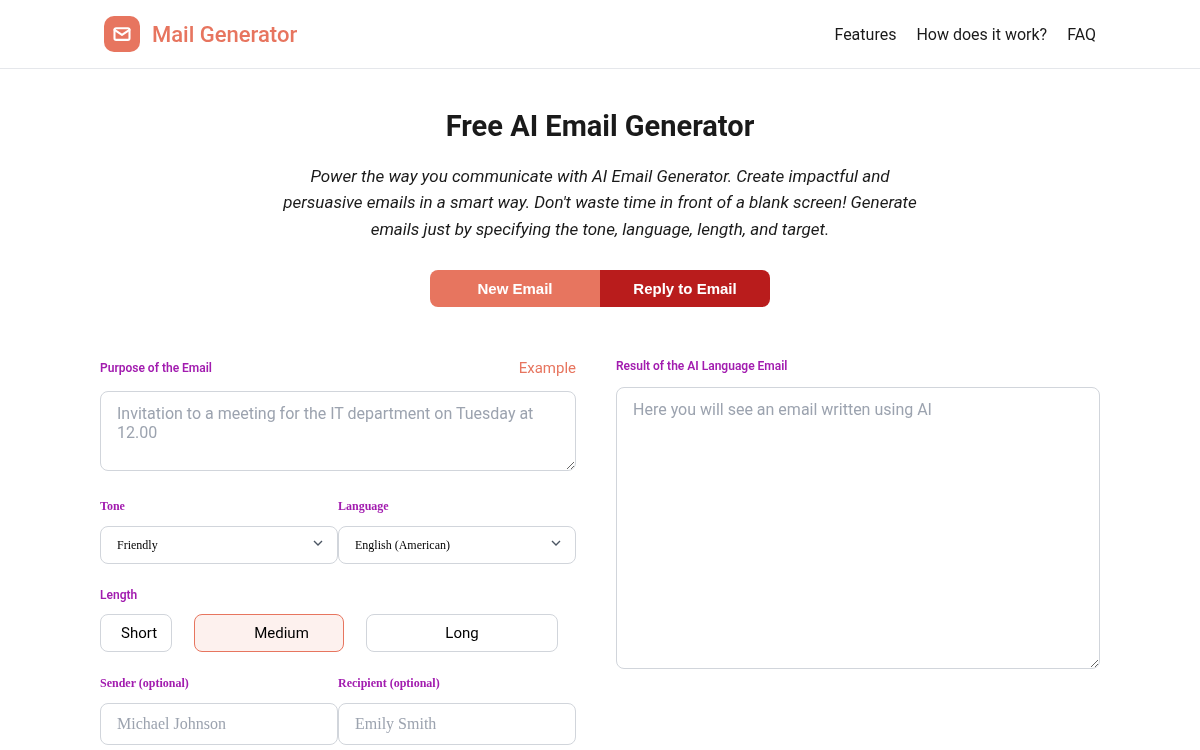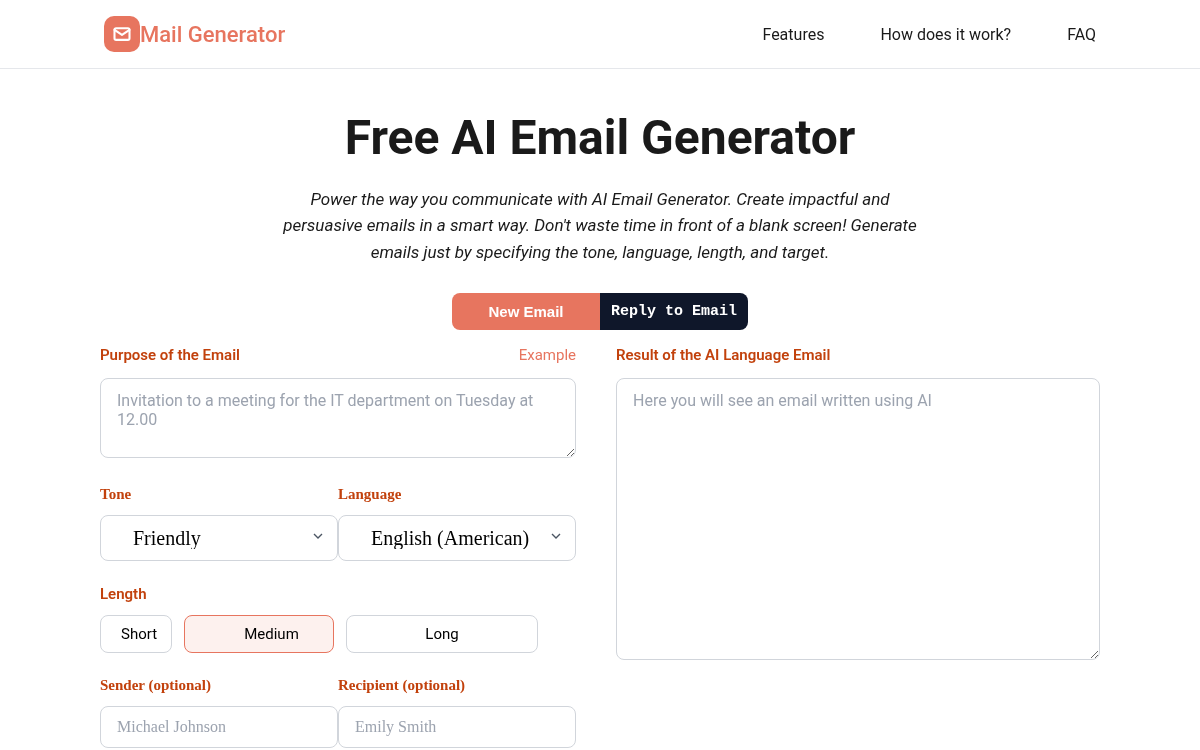--- a/index.html
+++ b/index.html
@@ -1,48 +1,48 @@
 <!DOCTYPE html>
 <html><head>
 <meta charset="utf-8">
 <style>
 * { margin: 0; padding: 0; box-sizing: border-box; }
 body { font-family: -apple-system, BlinkMacSystemFont, "Segoe UI", Roboto, Helvetica, Arial, sans-serif; background: #fff; color: #1a1a1a; }
 .header { display: flex; align-items: center; justify-content: space-between; padding: 16px 104px; border-bottom: 1px solid #e5e7eb; background: #fff; }
-.brand { display: flex; align-items: center; gap: 0; justify-content: center; }
+.brand { display: flex; align-items: center; gap: 12px; justify-content: center; }
 .logo-icon { width: 36px; height: 36px; border-radius: 10px; background: #e7755f; display: flex; align-items: center; justify-content: center; color: #fff; }
 .brand-name { color: #e7755f; font-size: 22px; font-weight: 500; }
-.nav { display: flex; gap: 56px; }
+.nav { display: flex; gap: 20px; }
 .nav a { color: #1a1a1a; text-decoration: none; font-size: 16px; cursor: pointer; }
 .container { max-width: 1000px; margin: 0 auto; padding: 40px 0 0; }
-.page-title { font-size: 48px; font-weight: 700; text-align: center; color: #1a1a1a; margin-bottom: 20px; }
+.page-title { font-size: 29px; font-weight: 700; text-align: center; color: #1a1a1a; margin-bottom: 20px; }
 .page-subtitle { max-width: 660px; margin: 0 auto 28px; text-align: center; font-size: 17px; line-height: 1.55; color: #1a1a1a; font-style: italic; }
-.tab-toggle { display: flex; width: 296px; margin: 0 auto 16px; border-radius: 8px; overflow: hidden; }
+.tab-toggle { display: flex; width: 340px; margin: 0 auto 52px; border-radius: 8px; overflow: hidden; }
 .tab { flex: 1; padding: 10px 0; text-align: center; font-size: 15px; font-weight: 600; color: #fff; cursor: pointer; border: none; }
 .tab.active { background: #e7755f; }
-.tab.inactive { background: #0f172a; font-family: Liberation Mono, monospace; }
+.tab.inactive { background: #b91c1c; }
 .form-row { display: flex; gap: 40px; padding: 0 0 0 0; }
 .left-col { width: 476px; }
 .right-col { flex: 1; }
 .field-header { display: flex; justify-content: space-between; align-items: center; margin-bottom: 14px; }
-.field-label { font-size: 15px; font-weight: 600; color: #c2410c; }
+.field-label { font-size: 12px; font-weight: 600; color: #a21caf; }
 .example-link { color: #e7755f; font-size: 15px; cursor: pointer; }
 .textarea { width: 100%; border: 1px solid #d1d5db; border-radius: 8px; padding: 12px 16px; font-size: 16px; font-family: inherit; color: #1a1a1a; resize: vertical; }
 .textarea::placeholder { color: #9ca3af; }
 .purpose-area { height: 80px; }
 .result-area { height: 282px; }
 .two-col { display: flex; gap: 0; margin-top: 24px; font-family: Liberation Serif, serif; }
 .sub-field { flex: 1; }
 .sub-field .field-label { margin-bottom: 12px; display: block; }
 .select-wrap { position: relative; }
-.select { width: 100%; border: 1px solid #d1d5db; border-radius: 8px; padding: 11px 36px 11px 32px; font-size: 20px; font-family: inherit; background: #fff; appearance: none; cursor: pointer; }
+.select { width: 100%; border: 1px solid #d1d5db; border-radius: 8px; padding: 11px 36px 11px 16px; font-size: 12px; font-family: inherit; background: #fff; appearance: none; cursor: pointer; }
 .chevron { position: absolute; right: 12px; top: 50%; transform: translateY(-50%); pointer-events: none; color: #4b5563; }
 .length-group { margin-top: 24px; }
 .length-group .field-label { margin-bottom: 12px; display: block; }
-.length-buttons { display: flex; gap: 12px; }
+.length-buttons { display: flex; gap: 22px; }
 .length-btn { border: 1px solid #d1d5db; border-radius: 8px; padding: 9px 20px; font-size: 15px; background: #fff; cursor: pointer; font-family: inherit; }
 .length-btn.short { width: 72px; }
 .length-btn.medium { width: 150px; padding-left: 45px; }
 .length-btn.long { width: 192px; }
 .length-btn.selected { border-color: #e7755f; background: #fdf1ee; }
 .input { width: 100%; border: 1px solid #d1d5db; border-radius: 8px; padding: 11px 16px; font-size: 16px; font-family: inherit; }
 .input::placeholder { color: #9ca3af; }
 </style>
 </head>
 <body>

